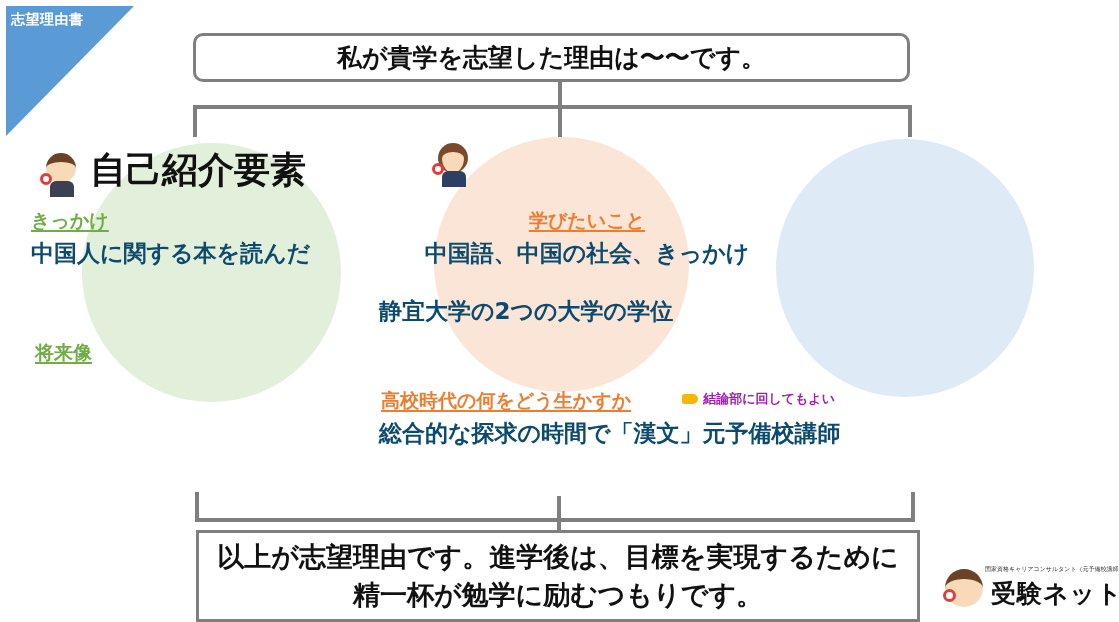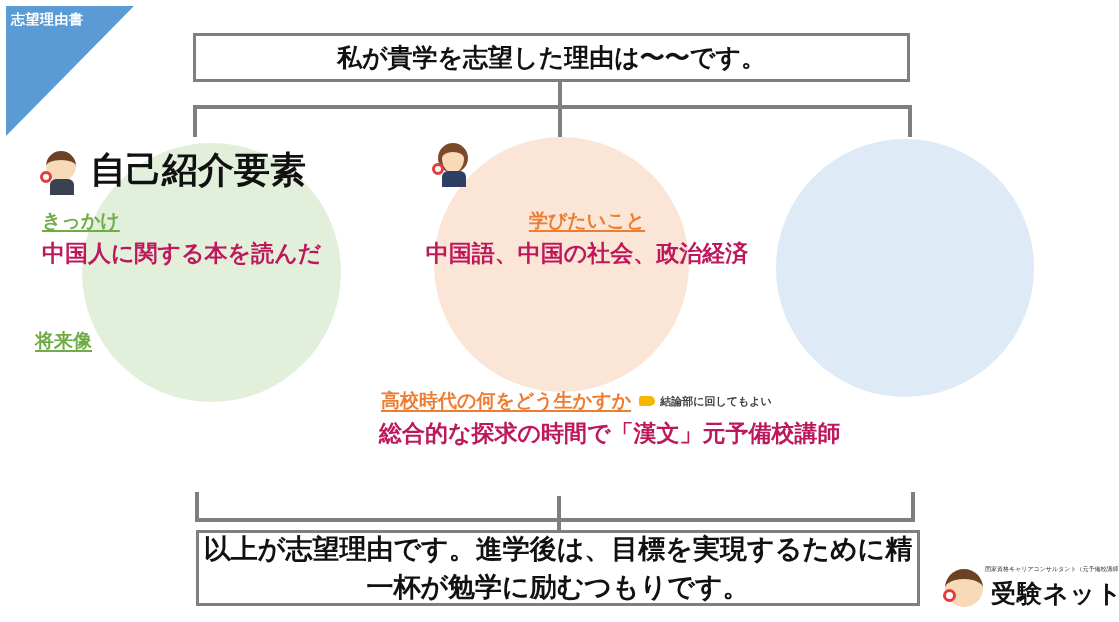--- a/index.html
+++ b/index.html
@@ -2,40 +2,40 @@
 <html><head>
 <meta charset="utf-8">
 <style>
   * { margin:2px; padding:0; box-sizing:border-box; }
   html, body { width:1119px; height:622px; overflow:hidden; background:#ffffff; }
   body { position:relative; font-family:"DejaVu Sans","Liberation Sans",sans-serif; color:#111; }
   .corner { position:absolute; left:0; top:0; width:0; height:0;
     border-top:130px solid #5b9bd5; border-right:128px solid transparent; }
   .corner-label { position:absolute; left:5px; top:5px; color:#fff; font-weight:bold; font-size:14px; letter-spacing:0.5px; }
   .box { position:absolute; border:3px solid #7f7f7f; background:#fff; display:flex; align-items:center; justify-content:center; text-align:center; font-weight:bold; color:#111; }
-  .top-box { left:187px; top:27px; width:717px; height:49px; font-size:25px; }
-  .bottom-box { left:190px; top:524px; width:724px; height:76px; font-size:27px; line-height:38px; padding:0 0; }
+  .top-box { left:187px; top:27px; width:717px; height:49px; font-size:25px;border-radius:10px; }
+  .bottom-box { left:190px; top:524px; width:724px; height:92px; font-size:27px; line-height:38px; padding:0 14px; }
   .line { position:absolute; background:#7f7f7f; }
   .circle { position:absolute; border-radius:50%; }
   .c-green { left:76px; top:137px; width:259px; height:259px; background:#e2efda; }
   .c-orange { left:428px; top:131px; width:255px; height:255px; background:#fbe5d6; }
   .c-blue { left:770px; top:133px; width:258px; height:258px; background:#deebf7; }
-  .heading { position:absolute; display:flex; align-items:center; font-weight:bold; font-size:36px; color:#111; }
+  .heading { position:absolute; display:flex; align-items:flex-end; font-weight:bold; font-size:36px; color:#111; }
   .avatar { width:40px; height:44px; position:relative; margin-right:10px; }
   .avatar .head { position:absolute; left:6px; top:0; width:30px; height:30px; border-radius:50%; background:#f8d9b8; border-top:9px solid #6b4226; }
   .avatar .girl { border-top:9px solid #7b4a2a; border-left:4px solid #7b4a2a; border-right:4px solid #7b4a2a; }
   .avatar .body { position:absolute; left:10px; top:28px; width:24px; height:16px; background:#3a4150; border-radius:6px 6px 0 0; }
   .avatar .body.sailor { background:#2e3f66; }
   .avatar .sign { position:absolute; left:0; top:20px; width:12px; height:12px; border-radius:50%; background:#fff; border:3px solid #e43b3b; }
   .sec { position:absolute; }
   .label { display:inline-block; font-weight:bold; font-size:19px; text-decoration:underline; text-underline-offset:3px; text-decoration-thickness:2px; }
   .label.green { color:#70ad47; }
   .label.orange { color:#ed7d31; }
-  .value { font-size:23px; font-weight:bold; color:#be185d; line-height:30px; }
-  .note { font-size:11px; font-weight:bold; color:#404040; margin-left:4px; display:inline-flex; align-items:center; }
+  .value { font-size:23px; font-weight:bold; color:#0c4a6e; line-height:30px; }
+  .note { font-size:13px; font-weight:bold; color:#a21caf; margin-left:4px; display:inline-flex; align-items:center; }
   .hand { display:inline-block; width:16px; height:10px; background:#f5b700; border-radius:3px 6px 6px 3px; margin-right:3px; position:relative; }
   .logo { position:absolute; left:935px; top:555px; width:170px; height:55px; }
   .logo .face { position:absolute; left:2px; top:6px; width:38px; height:38px; border-radius:50%; background:#f8d9b8; border-top:10px solid #6b4226; }
   .logo .sign { position:absolute; left:0; top:26px; width:13px; height:13px; border-radius:50%; background:#fff; border:3px solid #e43b3b; }
   .logo .tagline { position:absolute; left:42px; top:2px; font-size:6px; color:#333; white-space:nowrap; }
   .logo .brand { position:absolute; left:48px; top:14px; font-size:25px; font-weight:bold; color:#111; letter-spacing:1px; font-family:"DejaVu Serif","Liberation Serif",serif; white-space:nowrap; }
 </style>
 </head>
 <body>
 
@@ -58,44 +58,45 @@
 
 <div class="heading" style="left:30px; top:138px;">
   <div class="avatar">
     <div class="head"></div>
       <div class="body"></div>
       <div class="sign"></div>
   </div>
   <span>自己紹介要素</span>
 </div>
 
-<div class="sec" style="left:34px; top:200px; width:310px;">
+<div class="sec" style="left:23px; top:200px; width:310px;">
   <div class="label green">きっかけ</div>
   <div class="value">中国人に関する本を読んだ</div>
 </div>
-<div class="sec" style="left:27px; top:320px; width:310px;">
+<div class="sec" style="left:27px; top:332px; width:310px;">
   <div class="label green">将来像</div>
 </div>
 
 <div class="heading" style="left:422px; top:133px;">
   <div class="avatar">
     <div class="head girl"></div>
       <div class="body sailor"></div>
       <div class="sign"></div>
   </div>
 </div>
 
 <div class="sec" style="left:371px; top:200px; width:420px;text-align:center;">
   <div class="label orange">学びたいこと</div>
-  <div class="value">中国語、中国の社会、政治経済</div>
+  <div class="value">中国語、中国の社会、きっかけ</div>
 </div>
 <div class="sec" style="left:371px; top:288px; width:420px;">
+  <div class="value">静宜大学の2つの大学の学位</div>
 </div>
 <div class="sec" style="left:371px; top:378px; width:620px;">
-  <div style="display:flex; align-items:center;">
+  <div style="display:flex; align-items:flex-start;gap:43px;">
     <span class="label orange">高校時代の何をどう生かすか</span>
     <span class="note">
       <span class="hand"></span>
       <span>結論部に回してもよい</span>
     </span>
   </div>
   <div class="value">総合的な探求の時間で「漢文」元予備校講師</div>
 </div>
 
 <div class="line" style="left:189px; top:486px; width:4px; height:30px;"></div>

